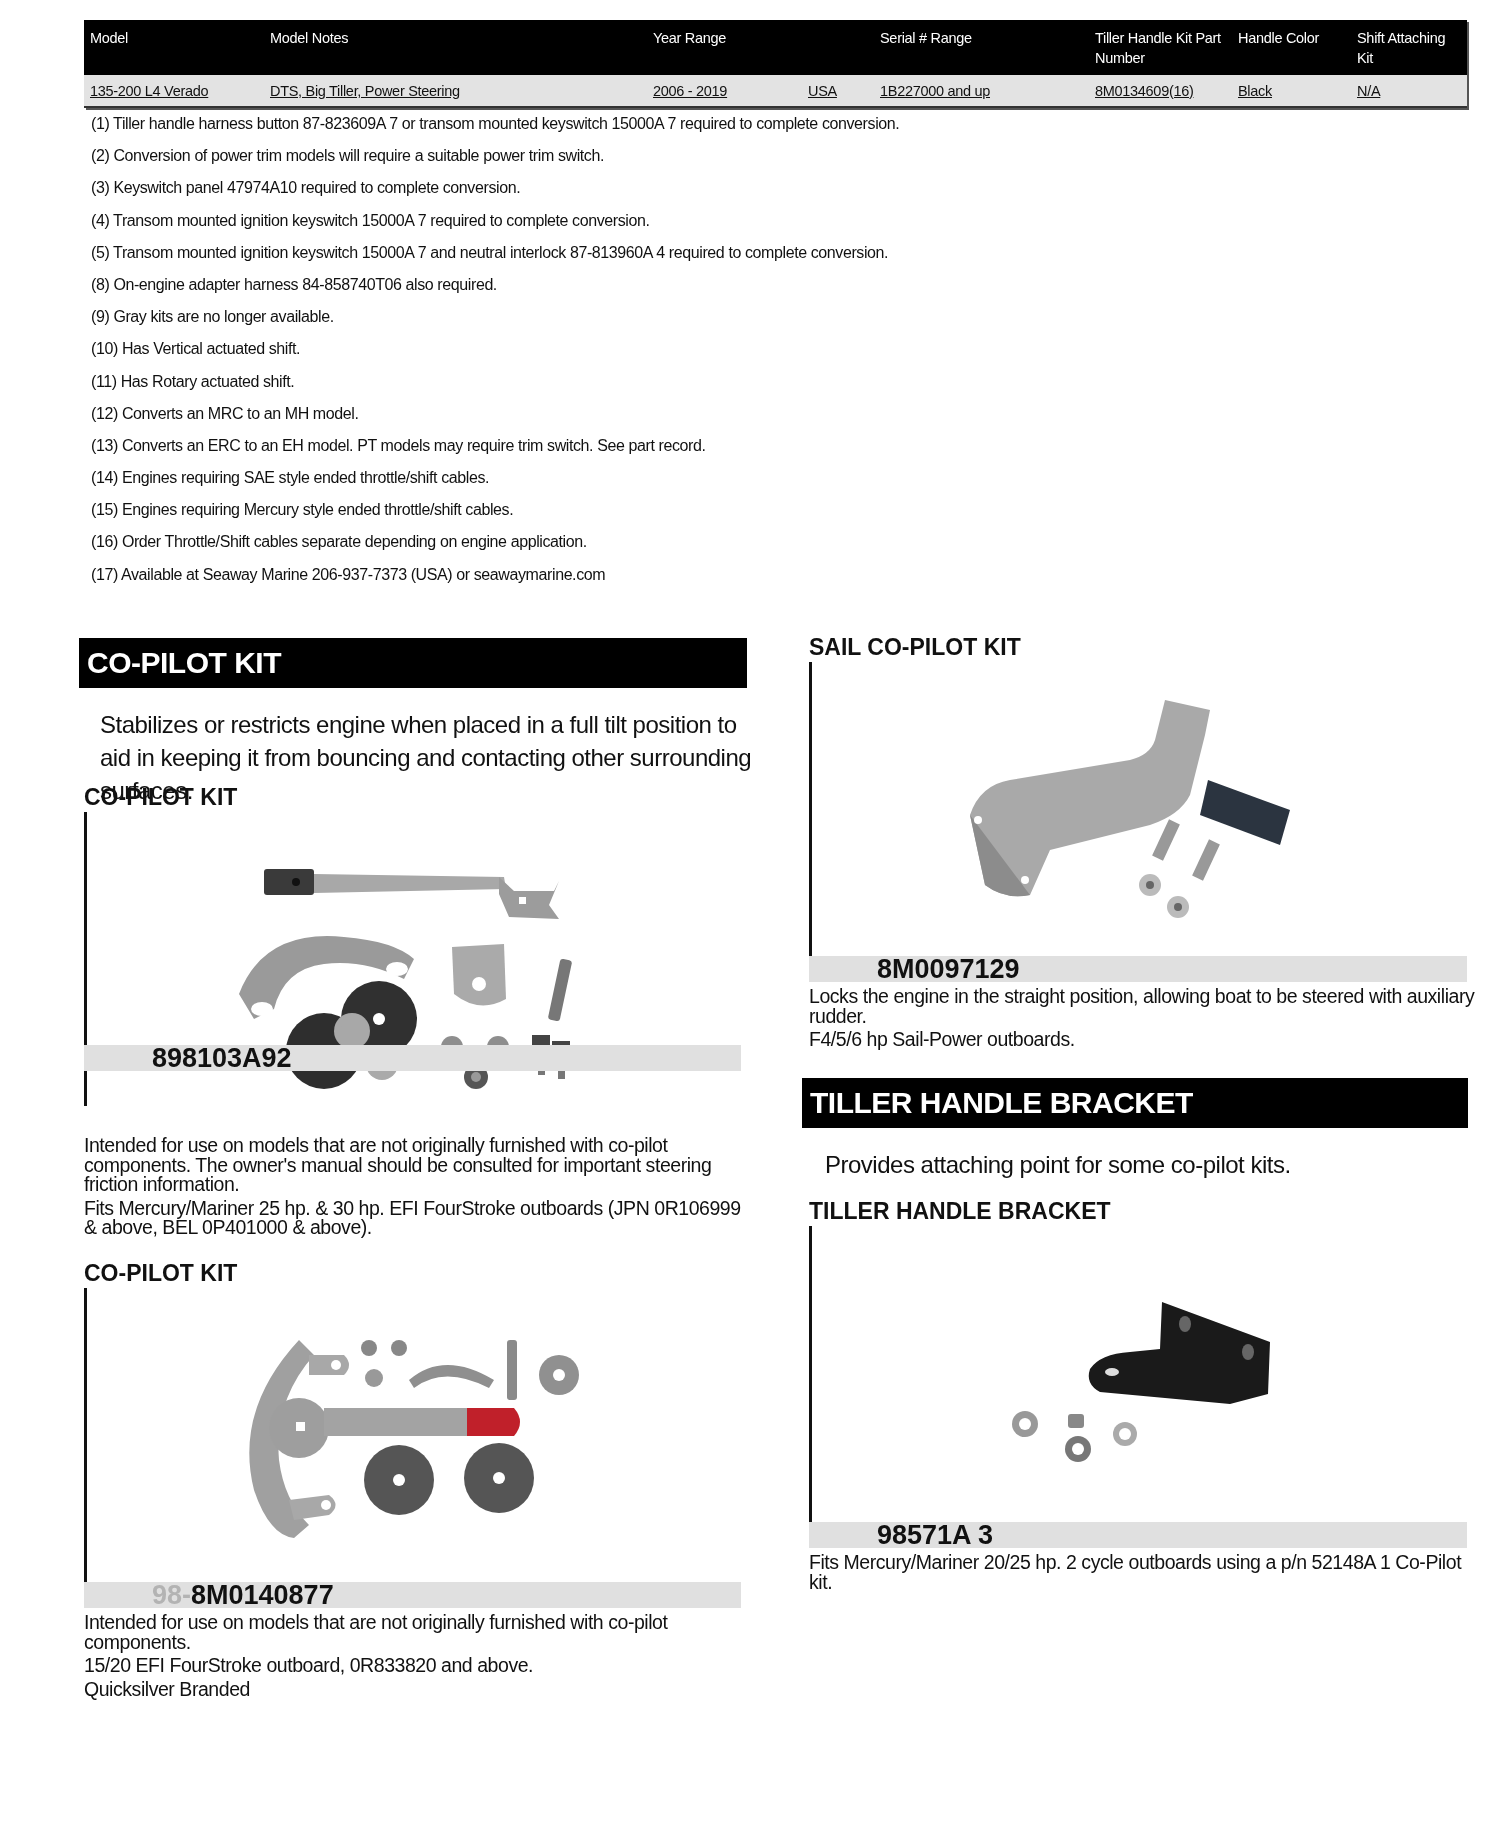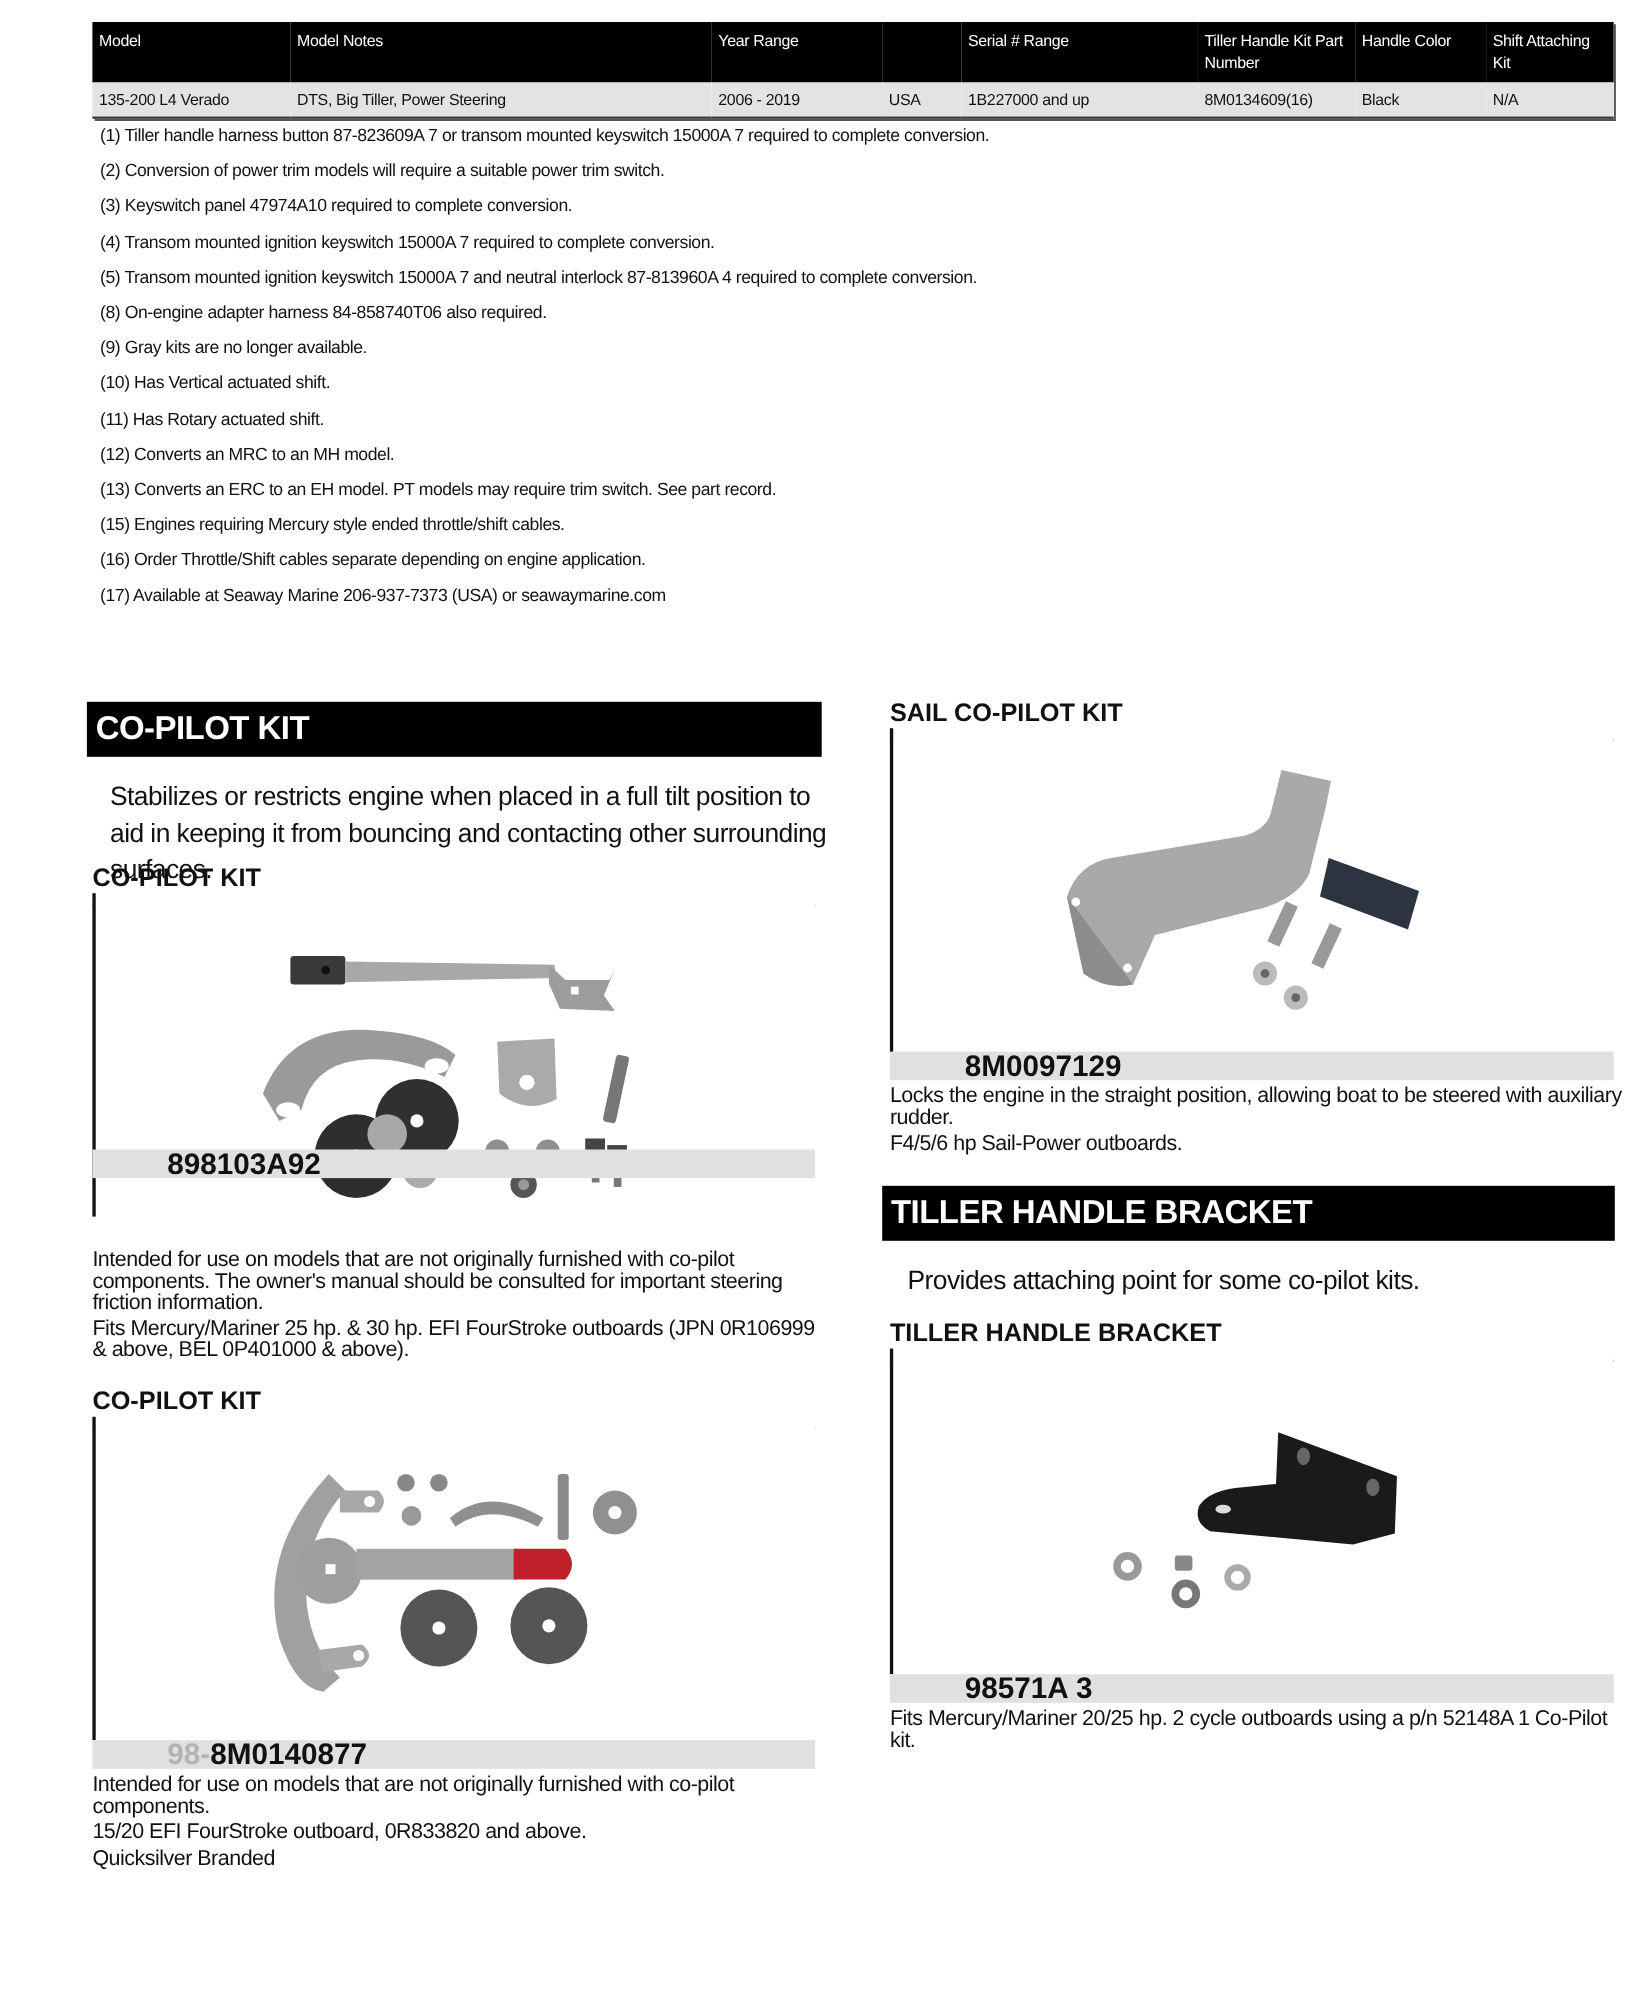--- a/index.html
+++ b/index.html
@@ -13,21 +13,21 @@
       box-shadow: 2px 2px 0 #555;
     }
     .spec-table th {
       background: #000; color: #fff; font-weight: normal; font-size: 14.5px;
       text-align: left; vertical-align: top; padding: 8px 6px 6px 6px;
       height: 55px; line-height: 20px; letter-spacing: -0.3px;
       font-stretch: condensed;
     }
     .spec-table td {
       background: #e3e3e3; font-size: 14.5px; padding: 0 6px; height: 32px;
-      letter-spacing: -0.3px; border-bottom: 2px solid #333;
+      letter-spacing: -0.3px; border-bottom: 2px solid #333; text-decoration: underline;
     }
 
     
     .footnotes { position: absolute; left: 91px; top: 115px; width: 900px; }
     .footnote { font-size: 16px; height: 32.2px; line-height: 18px; letter-spacing: -0.4px; color: #111; }
 
     
     .black-banner {
       position: absolute; background: #000; color: #fff; font-weight: bold;
       font-size: 30px; letter-spacing: -0.5px; padding-left: 8px;
@@ -95,20 +95,21 @@
   <div class="footnote">(2) Conversion of power trim models will require a suitable power trim switch.</div>
   <div class="footnote">(3) Keyswitch panel 47974A10 required to complete conversion.</div>
   <div class="footnote">(4) Transom mounted ignition keyswitch 15000A 7 required to complete conversion.</div>
   <div class="footnote">(5) Transom mounted ignition keyswitch 15000A 7 and neutral interlock 87-813960A 4 required to complete conversion.</div>
   <div class="footnote">(8) On-engine adapter harness 84-858740T06 also required.</div>
   <div class="footnote">(9) Gray kits are no longer available.</div>
   <div class="footnote">(10) Has Vertical actuated shift.</div>
   <div class="footnote">(11) Has Rotary actuated shift.</div>
   <div class="footnote">(12) Converts an MRC to an MH model.</div>
   <div class="footnote">(13) Converts an ERC to an EH model. PT models may require trim switch. See part record.</div>
+  <div class="footnote">(14) Engines requiring SAE style ended throttle/shift cables.</div>
   <div class="footnote">(15) Engines requiring Mercury style ended throttle/shift cables.</div>
   <div class="footnote">(16) Order Throttle/Shift cables separate depending on engine application.</div>
   <div class="footnote">(17) Available at Seaway Marine 206-937-7373 (USA) or seawaymarine.com</div>
 </div>
 
 <div class="black-banner" style="left:79px; top:638px; width:668px; height:50px;">CO-PILOT KIT</div>
 
 <div class="section-desc" style="left:84px; top:708px; width:660px;">Stabilizes or restricts engine when placed in a full tilt position to aid in keeping it from bouncing and contacting other surrounding surfaces.</div>
 
 <div class="sub-heading" style="left:84px; top:784px; width:657px;">CO-PILOT KIT</div>

